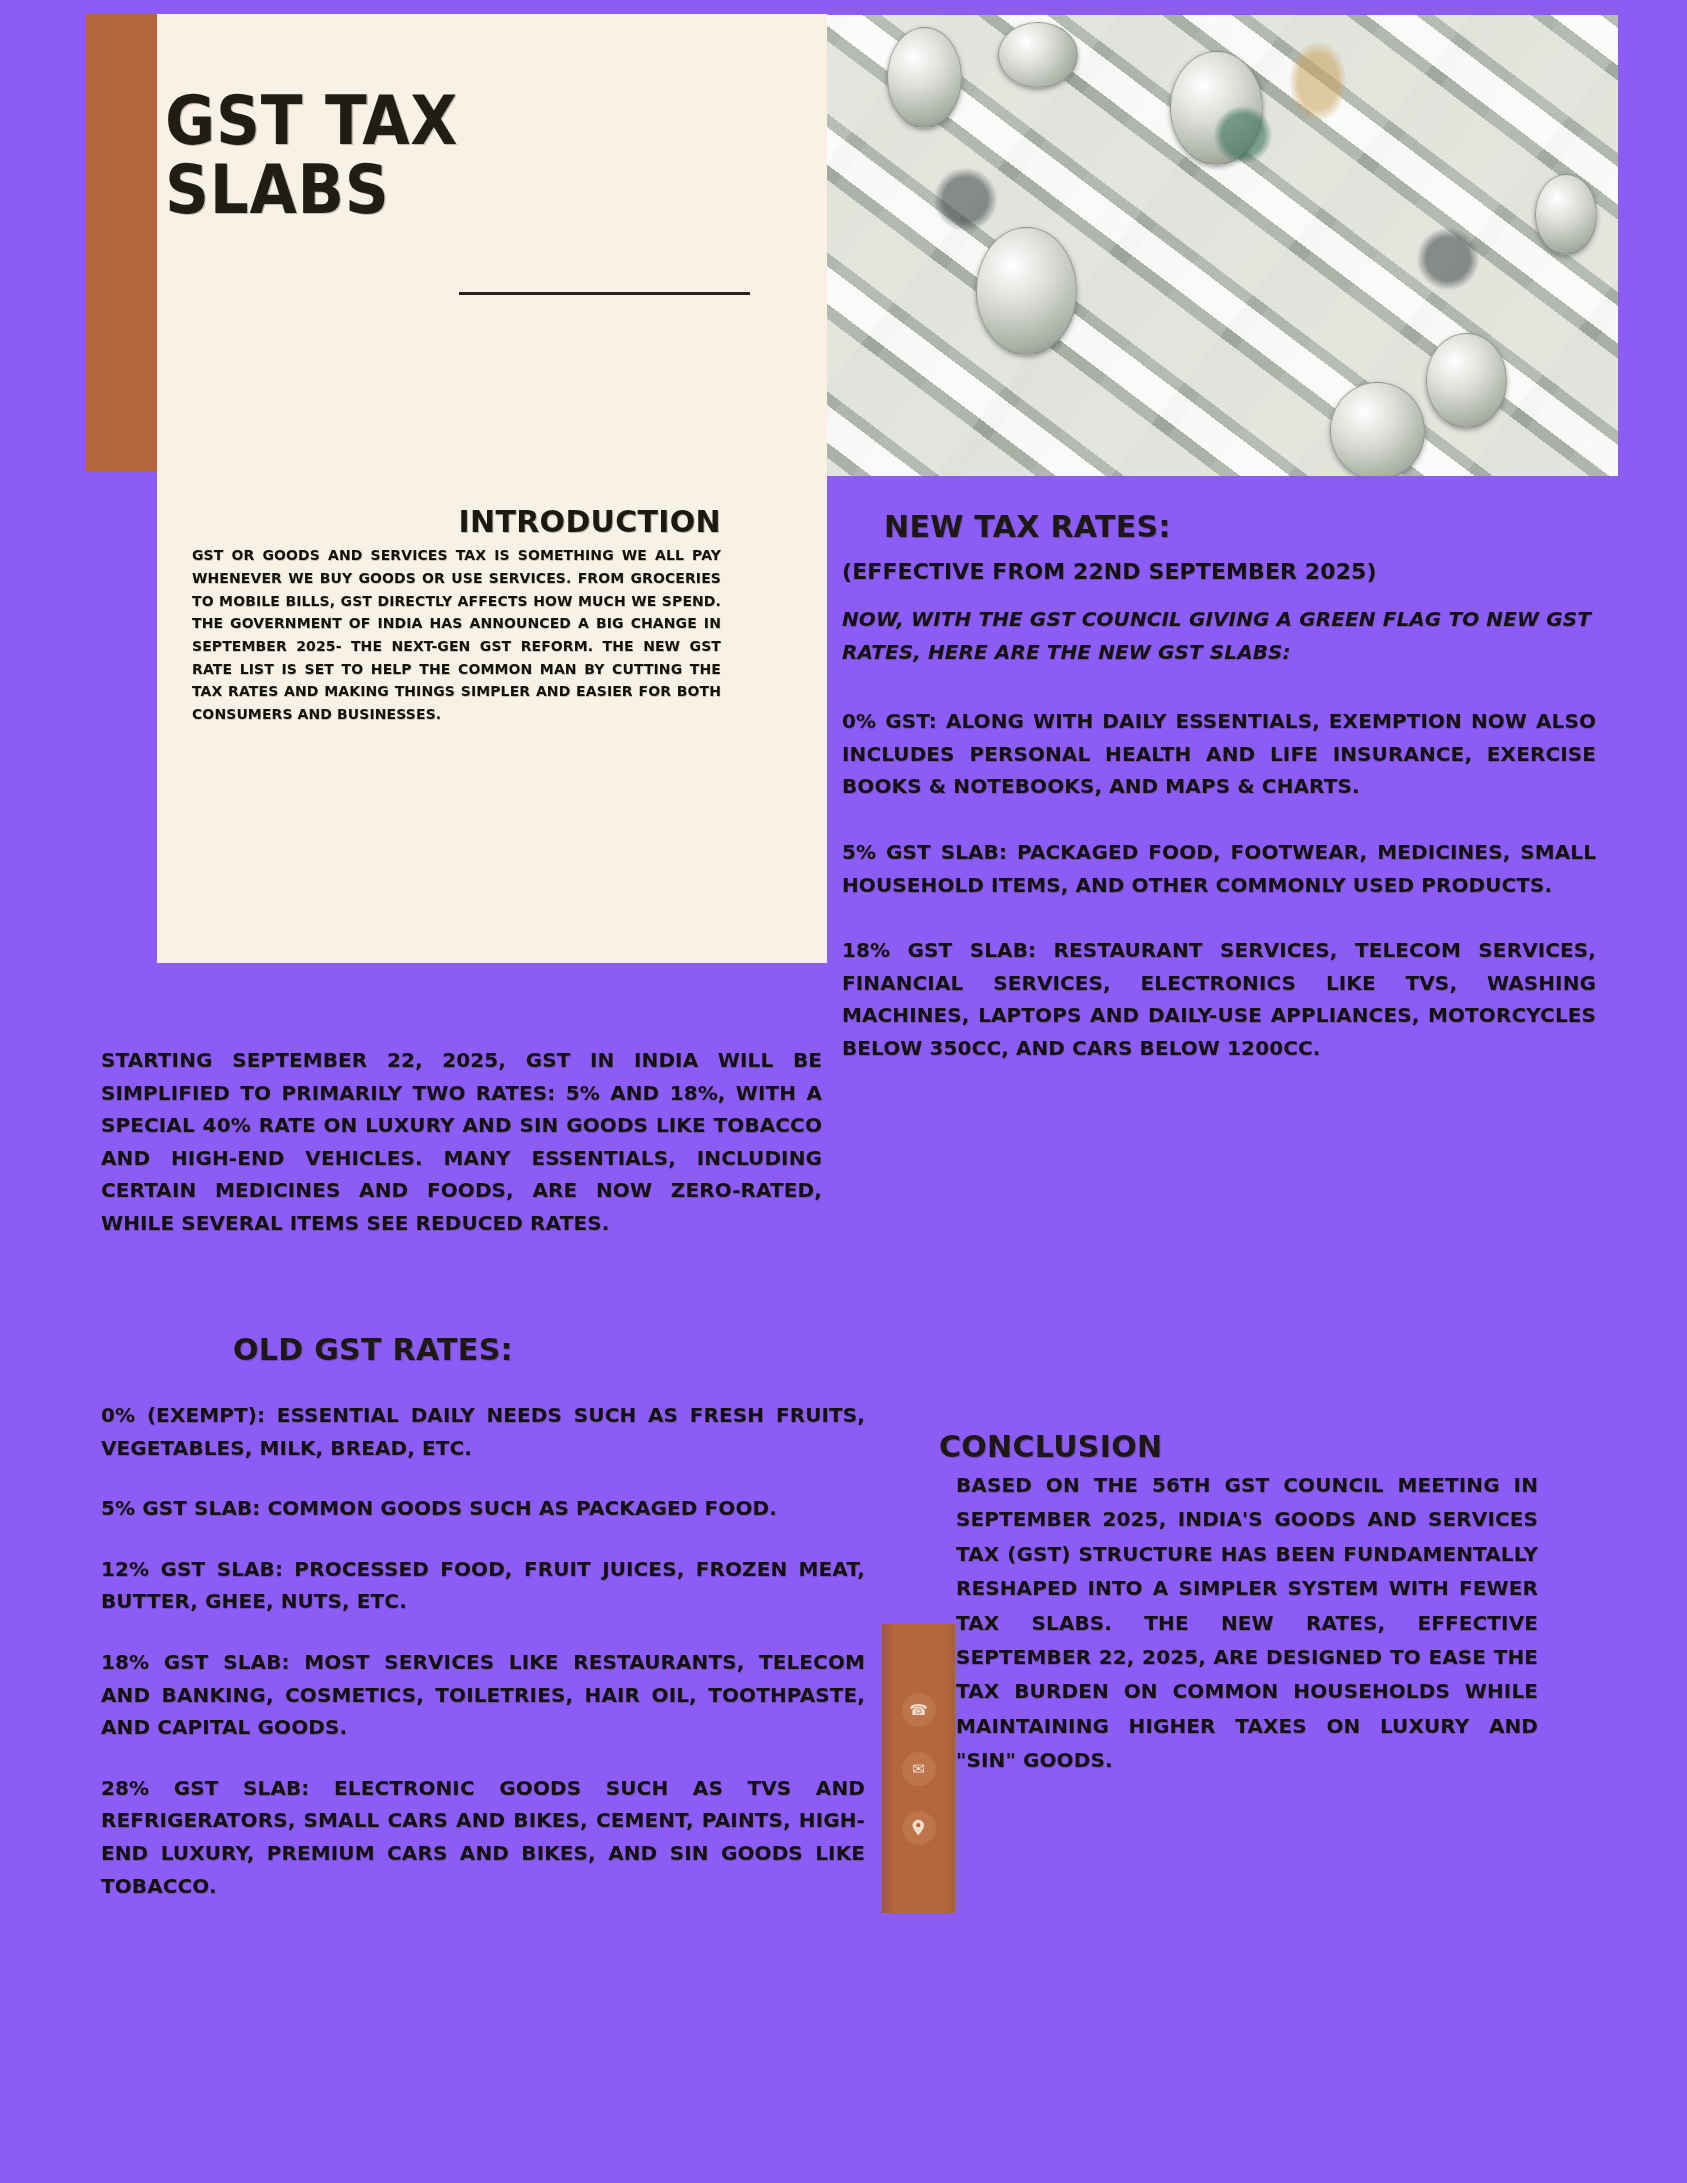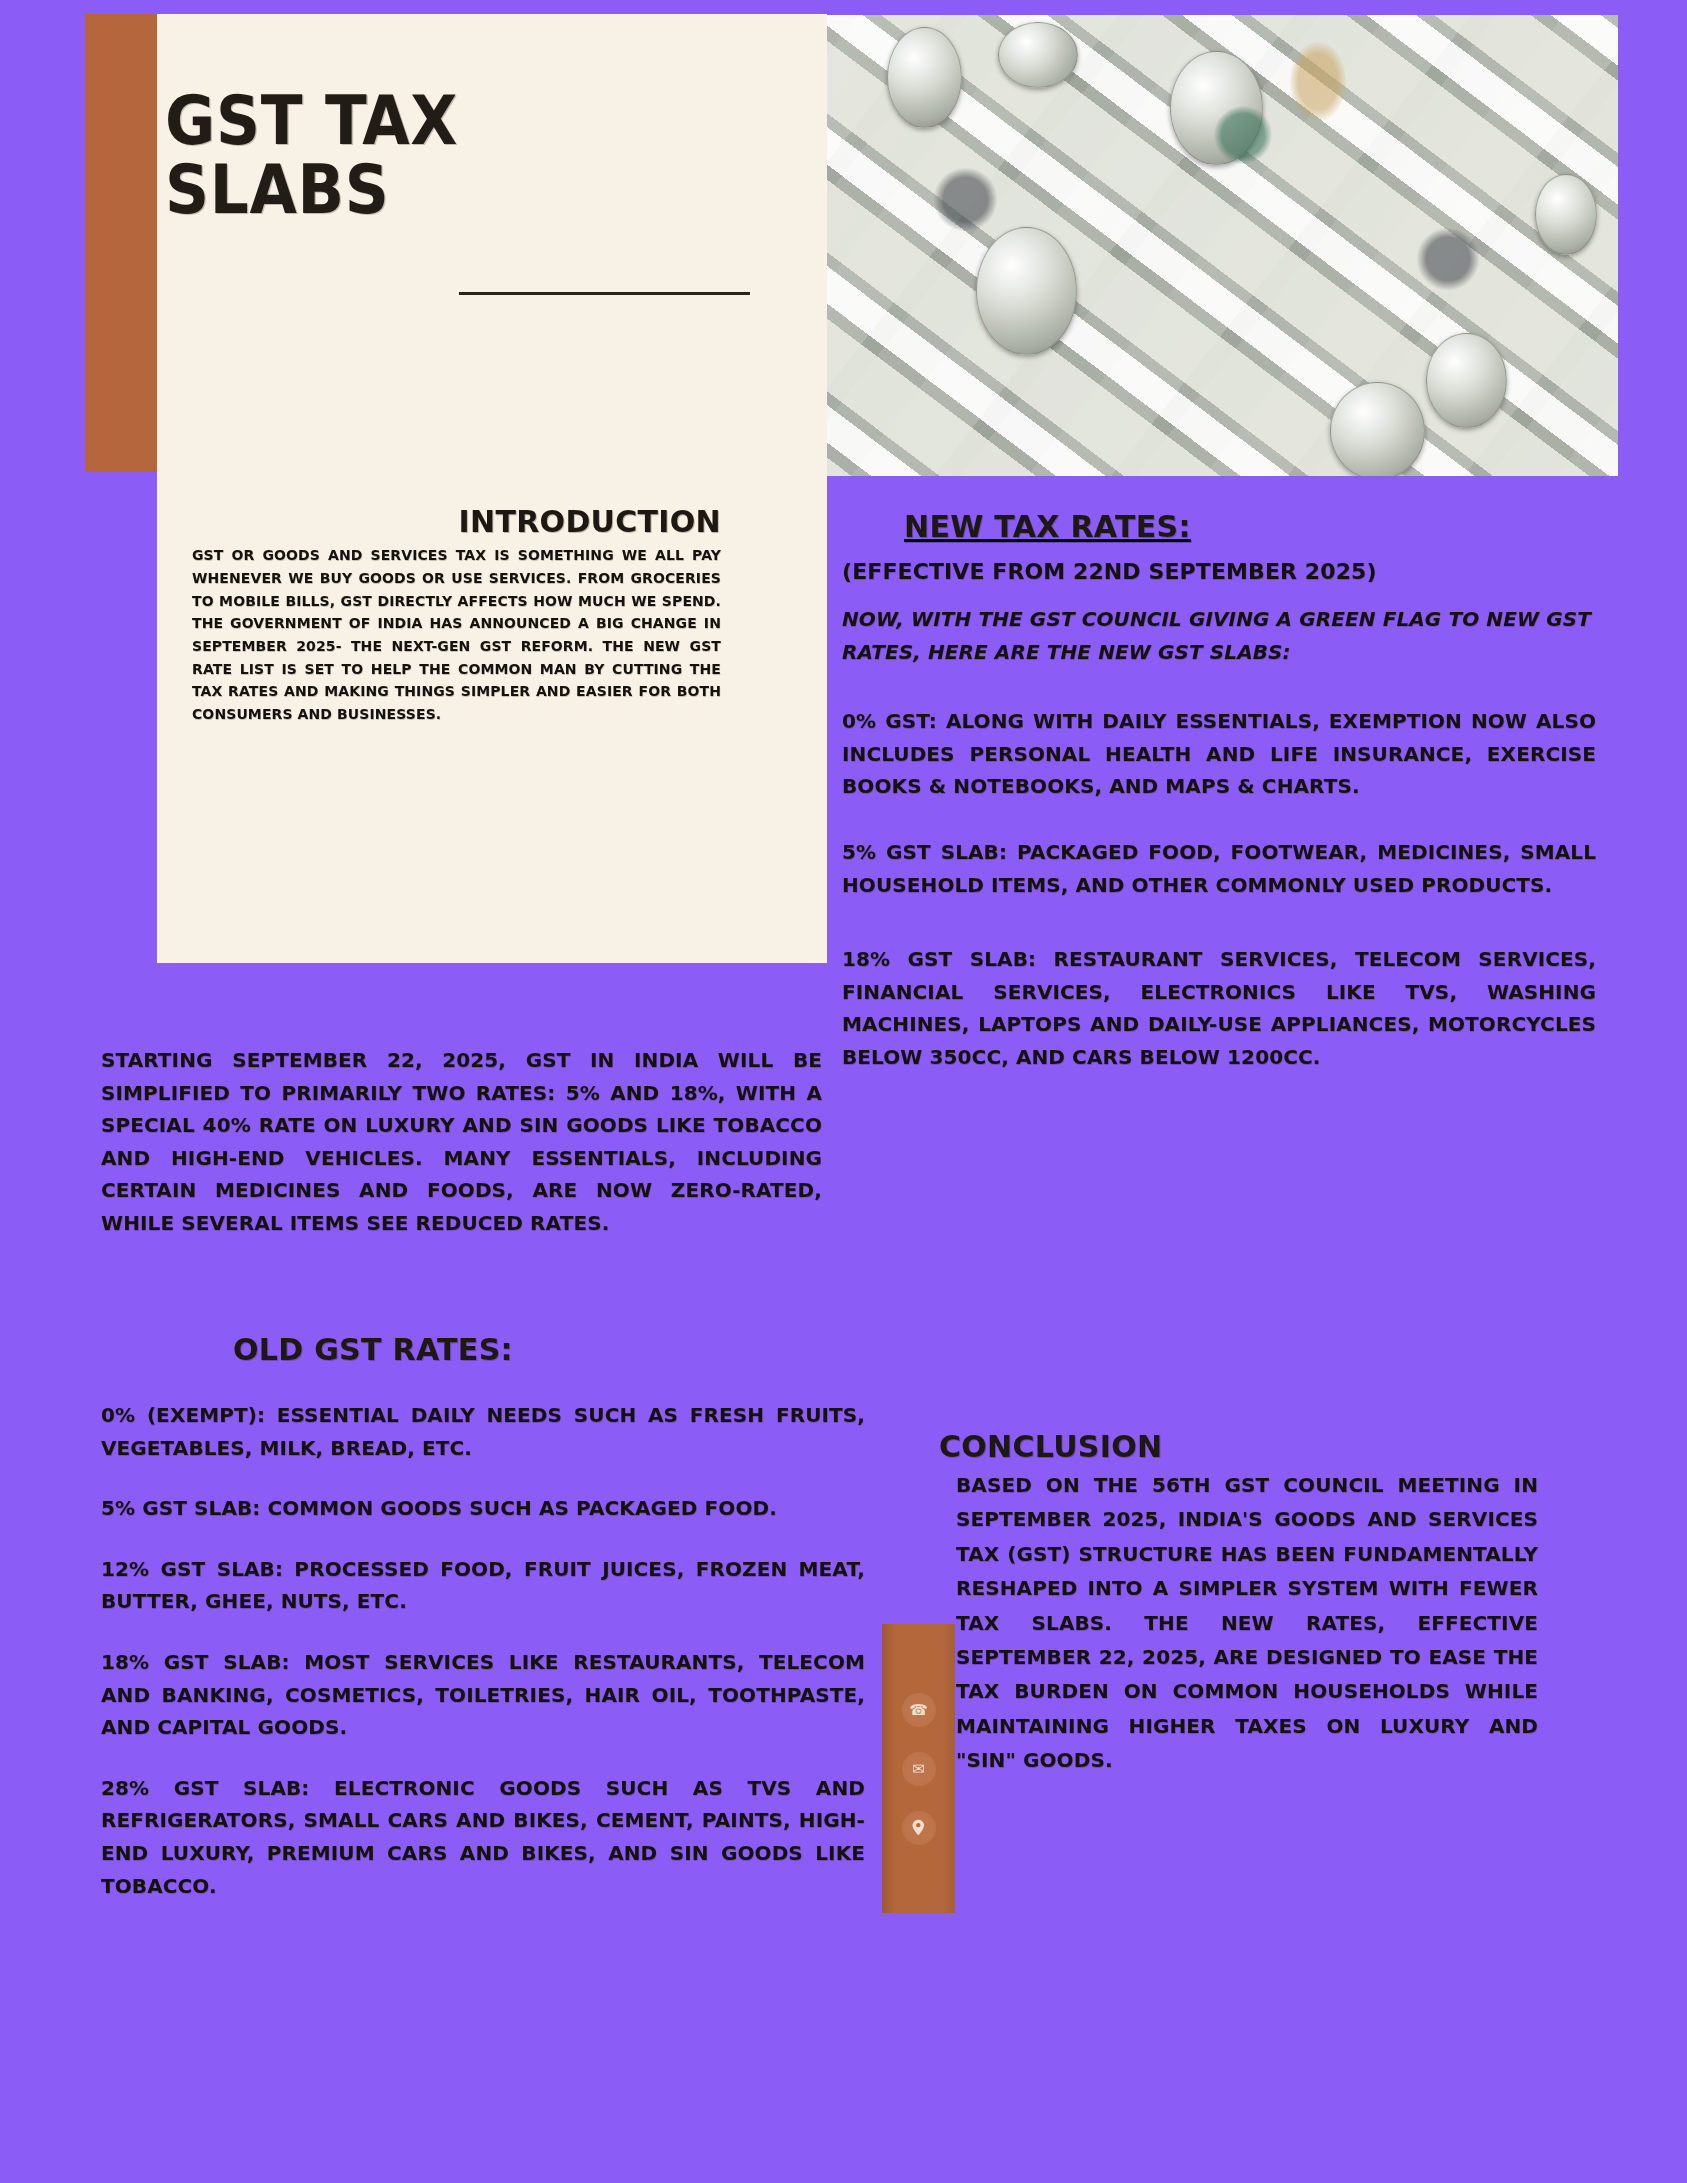--- a/index.html
+++ b/index.html
@@ -147,24 +147,23 @@
   #old-rates-block {
     position: absolute;
     left: 101px;
     top: 1399px;
     width: 764px;
   }
 
   
   #new-rates-heading {
     position: absolute;
-    left: 904px;
+    left: 884px;
     top: 509px;
     width: 463px;
-    text-decoration: underline;
   }
   #new-rates-sub {
     position: absolute;
     left: 842px;
     top: 559px;
     width: 748px;
     font-family: "DejaVu Sans", sans-serif;
     font-weight: 800;
     font-size: 22px;
     color: #15120e;
@@ -275,21 +274,21 @@
   <div id="new-rates-heading">
     <div class="sec-heading">NEW TAX RATES:</div>
   </div>
 
   <div id="new-rates-sub">(EFFECTIVE FROM 22ND SEPTEMBER 2025)</div>
 
   <div id="new-rates-block">
     <div class="body-text">
       <p style="text-align:left; margin-bottom:37px;font-style:italic;">NOW, WITH THE GST COUNCIL GIVING A GREEN FLAG TO NEW GST RATES, HERE ARE THE NEW GST SLABS:</p>
       <p style="margin-bottom:33px;">0% GST: ALONG WITH DAILY ESSENTIALS, EXEMPTION NOW ALSO INCLUDES PERSONAL HEALTH AND LIFE INSURANCE, EXERCISE BOOKS &amp; NOTEBOOKS, AND MAPS &amp; CHARTS.</p>
-      <p style="margin-bottom:42px;">5% GST SLAB: PACKAGED FOOD, FOOTWEAR, MEDICINES, SMALL HOUSEHOLD ITEMS, AND OTHER COMMONLY USED PRODUCTS.</p>
+      <p style="margin-bottom:33px;">5% GST SLAB: PACKAGED FOOD, FOOTWEAR, MEDICINES, SMALL HOUSEHOLD ITEMS, AND OTHER COMMONLY USED PRODUCTS.</p>
       <p>18% GST SLAB: RESTAURANT SERVICES, TELECOM SERVICES, FINANCIAL SERVICES, ELECTRONICS LIKE TVS, WASHING MACHINES, LAPTOPS AND DAILY-USE APPLIANCES, MOTORCYCLES BELOW 350CC, AND CARS BELOW 1200CC.</p>
     </div>
   </div>
 
   <div id="conclusion-heading">
     <div class="sec-heading">CONCLUSION</div>
   </div>
 
   <div id="conclusion-block">
     <div class="body-text" style="line-height:1.72;">BASED ON THE 56TH GST COUNCIL MEETING IN SEPTEMBER 2025, INDIA'S GOODS AND SERVICES TAX (GST) STRUCTURE HAS BEEN FUNDAMENTALLY RESHAPED INTO A SIMPLER SYSTEM WITH FEWER TAX SLABS. THE NEW RATES, EFFECTIVE SEPTEMBER 22, 2025, ARE DESIGNED TO EASE THE TAX BURDEN ON COMMON HOUSEHOLDS WHILE MAINTAINING HIGHER TAXES ON LUXURY AND "SIN" GOODS.</div>

